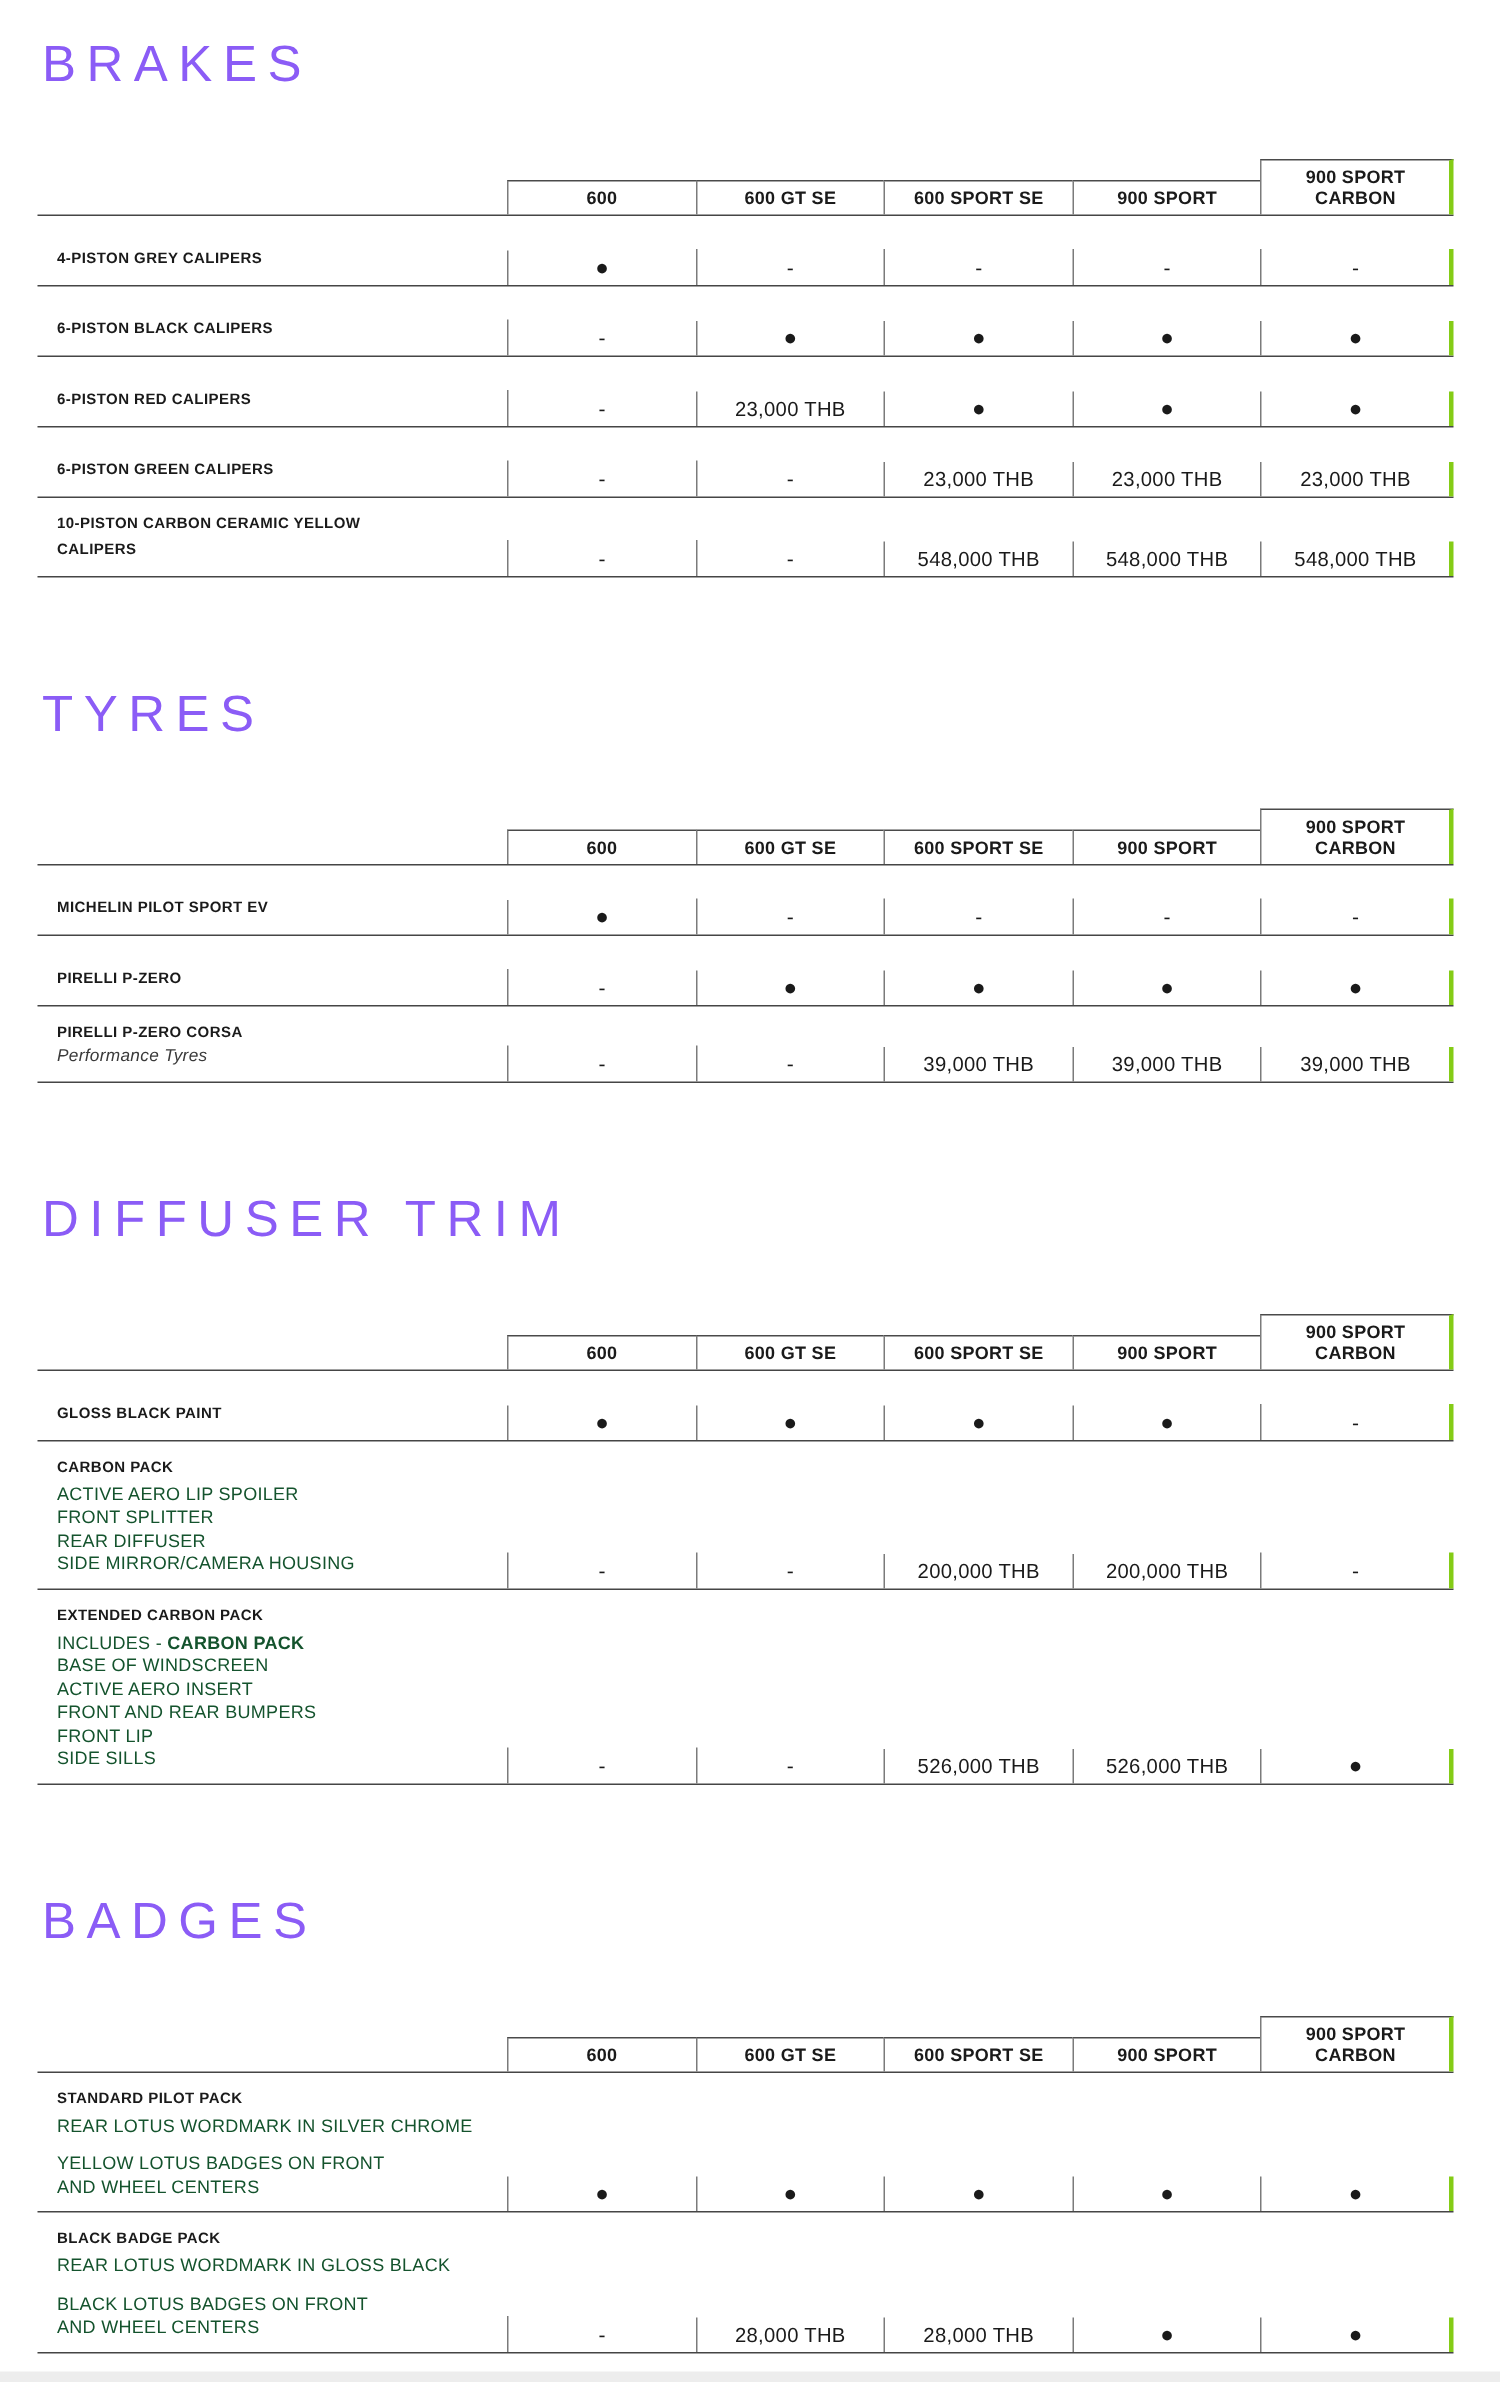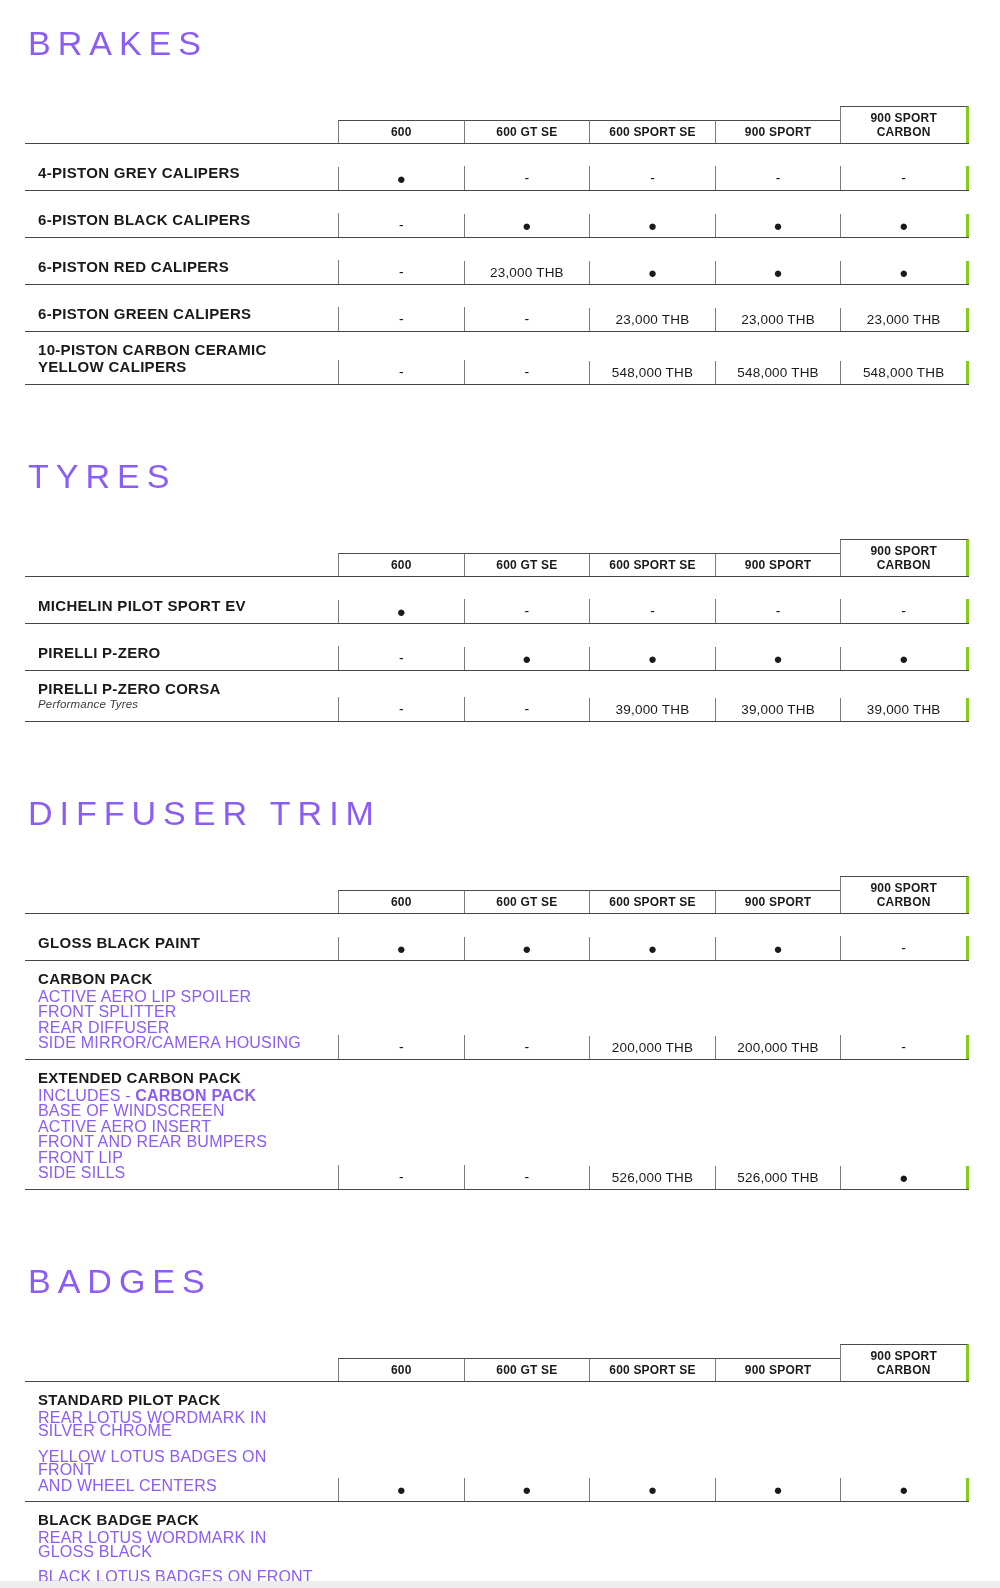--- a/index.html
+++ b/index.html
@@ -57,32 +57,32 @@
   .tcell:last-child { border-right:3px solid #84cc16; }
 
   .thead-row .tcell {
     border-top:1px solid #4a4a4a;
     font-weight:700;
     font-size:12px;
     letter-spacing:0.2px;
   }
 
   .row-label {
-    font-size:15px;
+    font-size:10px;
     font-weight:700;
     letter-spacing:0.3px;
     line-height:17px;
     max-width:250px;
   }
   .row-subline {
-    font-size:16px;
+    font-size:12px;
     line-height:13.5px;
     letter-spacing:0.2px;
     margin-top:2px;
-    color:#8b5cf6;
+    color:#14532d;
   }
   .row-label + .row-subline { margin-top:3px; }
   .row-subline .bold { font-weight:700; }
   .row-subline.italic {
     font-style:italic;
     font-size:11.5px;
     color:#3a3a3a;
     margin-top:1px;
   }
   .subline-gap { height:10px; }

